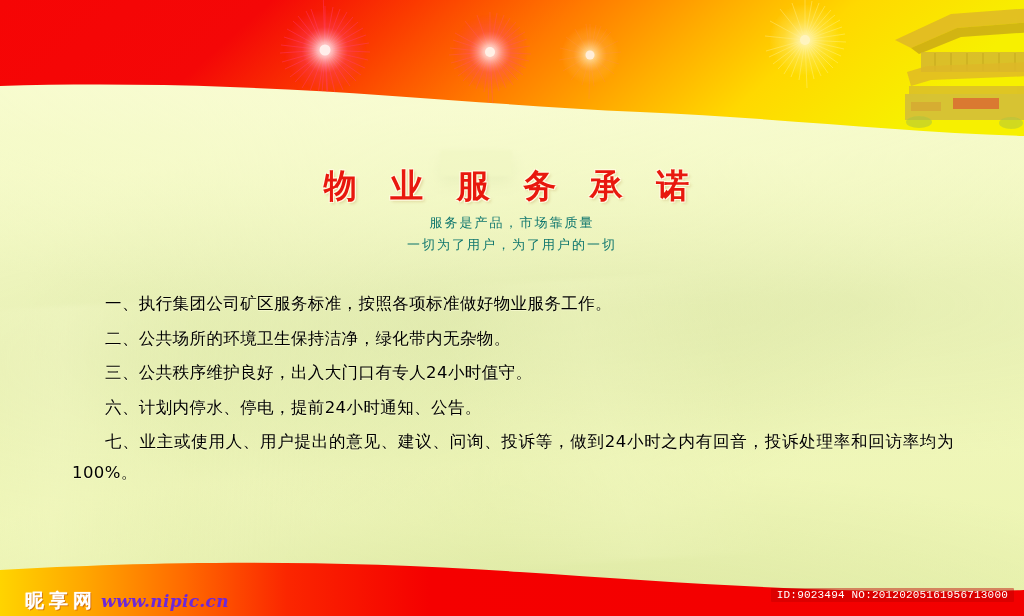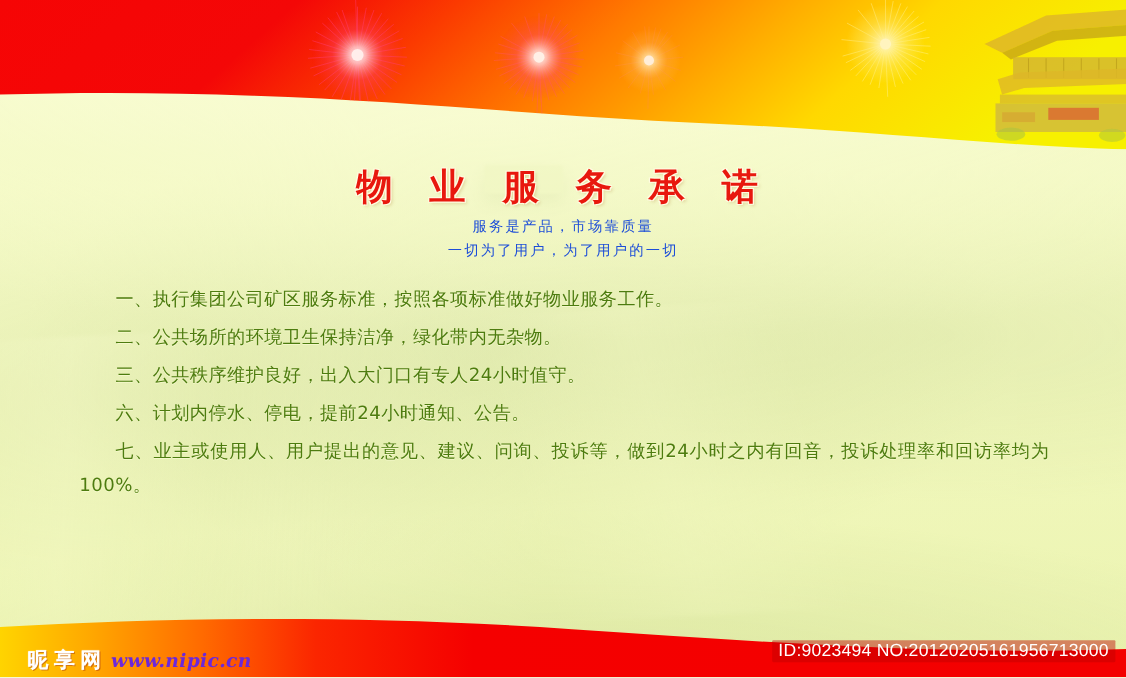--- a/index.html
+++ b/index.html
@@ -89,48 +89,48 @@
   
   .content {
     position: absolute;
     left: 0;
     top: 136px;
     width: 1024px;
     height: 424px;
   }
   .title {
     text-align: center;
-    margin-top: 16px;
+    margin-top: 32px;
     font-family: "DejaVu Sans", "Liberation Sans", sans-serif;
     font-size: 33px;
     font-weight: bold;
     letter-spacing: 11px;
     color: #e8180e;
     text-shadow:
       1px 1px 0 #fffbe0,
       -1px -1px 0 #fffbe0,
       1px -1px 0 #fffbe0,
       -1px 1px 0 #fffbe0,
       2px 2px 3px rgba(170,120,40,.28);
     line-height: 1.1;
   }
   .subtitle-block {
     text-align: center;
     margin-top: 8px;
-    color: #1d4ed8;
+    color: #0f766e;
     font-family: "DejaVu Serif", "Liberation Serif", serif;
     font-size: 13px;
     letter-spacing: 2px;
     line-height: 1.65;
   }
   .subtitle-line { display: block; }
 
   .body-text {
-    margin: 18px 70px 0 72px;
-    color: #4d7c0f;
+    margin: 34px 70px 0 72px;
+    color: #000000;
     font-size: 16.5px;
     line-height: 30.5px;
     letter-spacing: .4px;
     text-align: justify;
     font-family: "DejaVu Sans", "Liberation Sans", sans-serif;
     text-shadow: 0 1px 0 rgba(255,255,220,.55);
   }
   .clause {
     margin: 0 0 4px 0;
     text-indent: 33px;
@@ -177,22 +177,22 @@
     font-weight: bold;
     font-size: 17px;
     color: #6d28d9;
     letter-spacing: .3px;
   }
   .footer-id {
     position: absolute;
     right: 10px;
     bottom: 14px;
     color: #ffffff;
-    font-family: Liberation Sans, sans-serif;
-    font-size: 16px;
+    font-family: Liberation Mono, monospace;
+    font-size: 11px;
     letter-spacing: .2px;
     background: rgba(190,0,0,.45);
     padding: 1px 6px;
     border-radius: 1px;
   }
 </style>
 </head>
 <body>
 
 <div id="poster">

